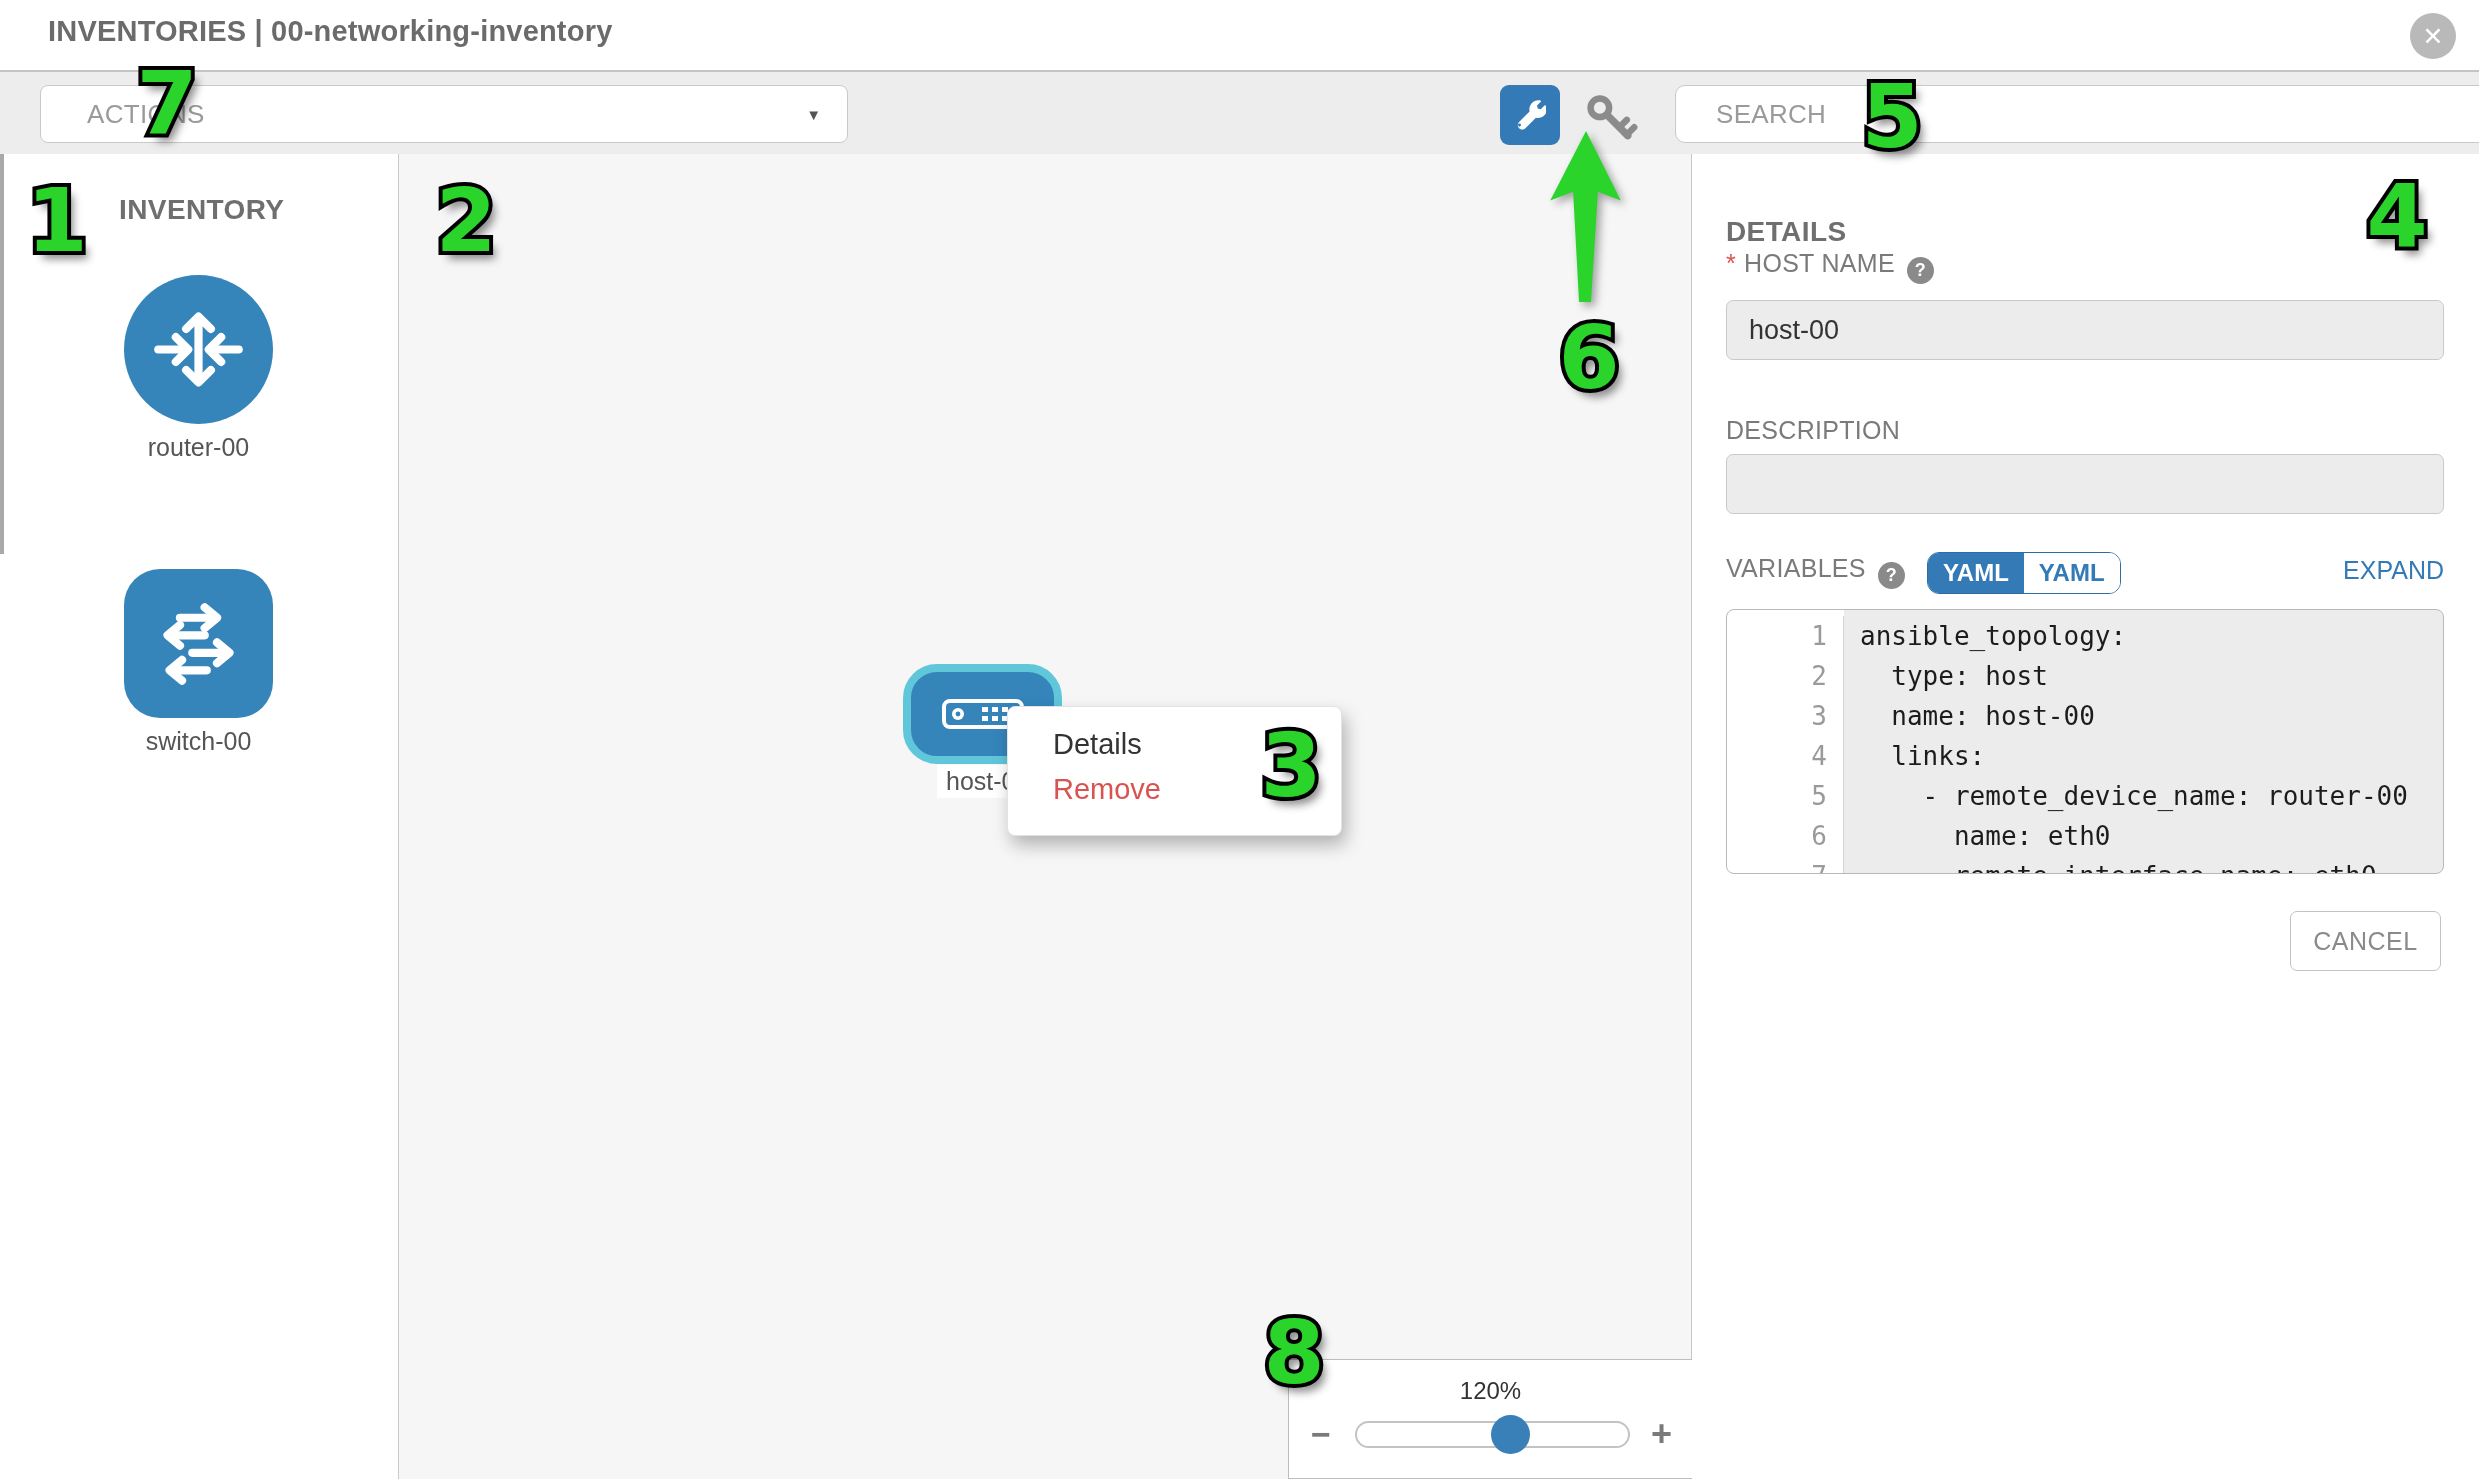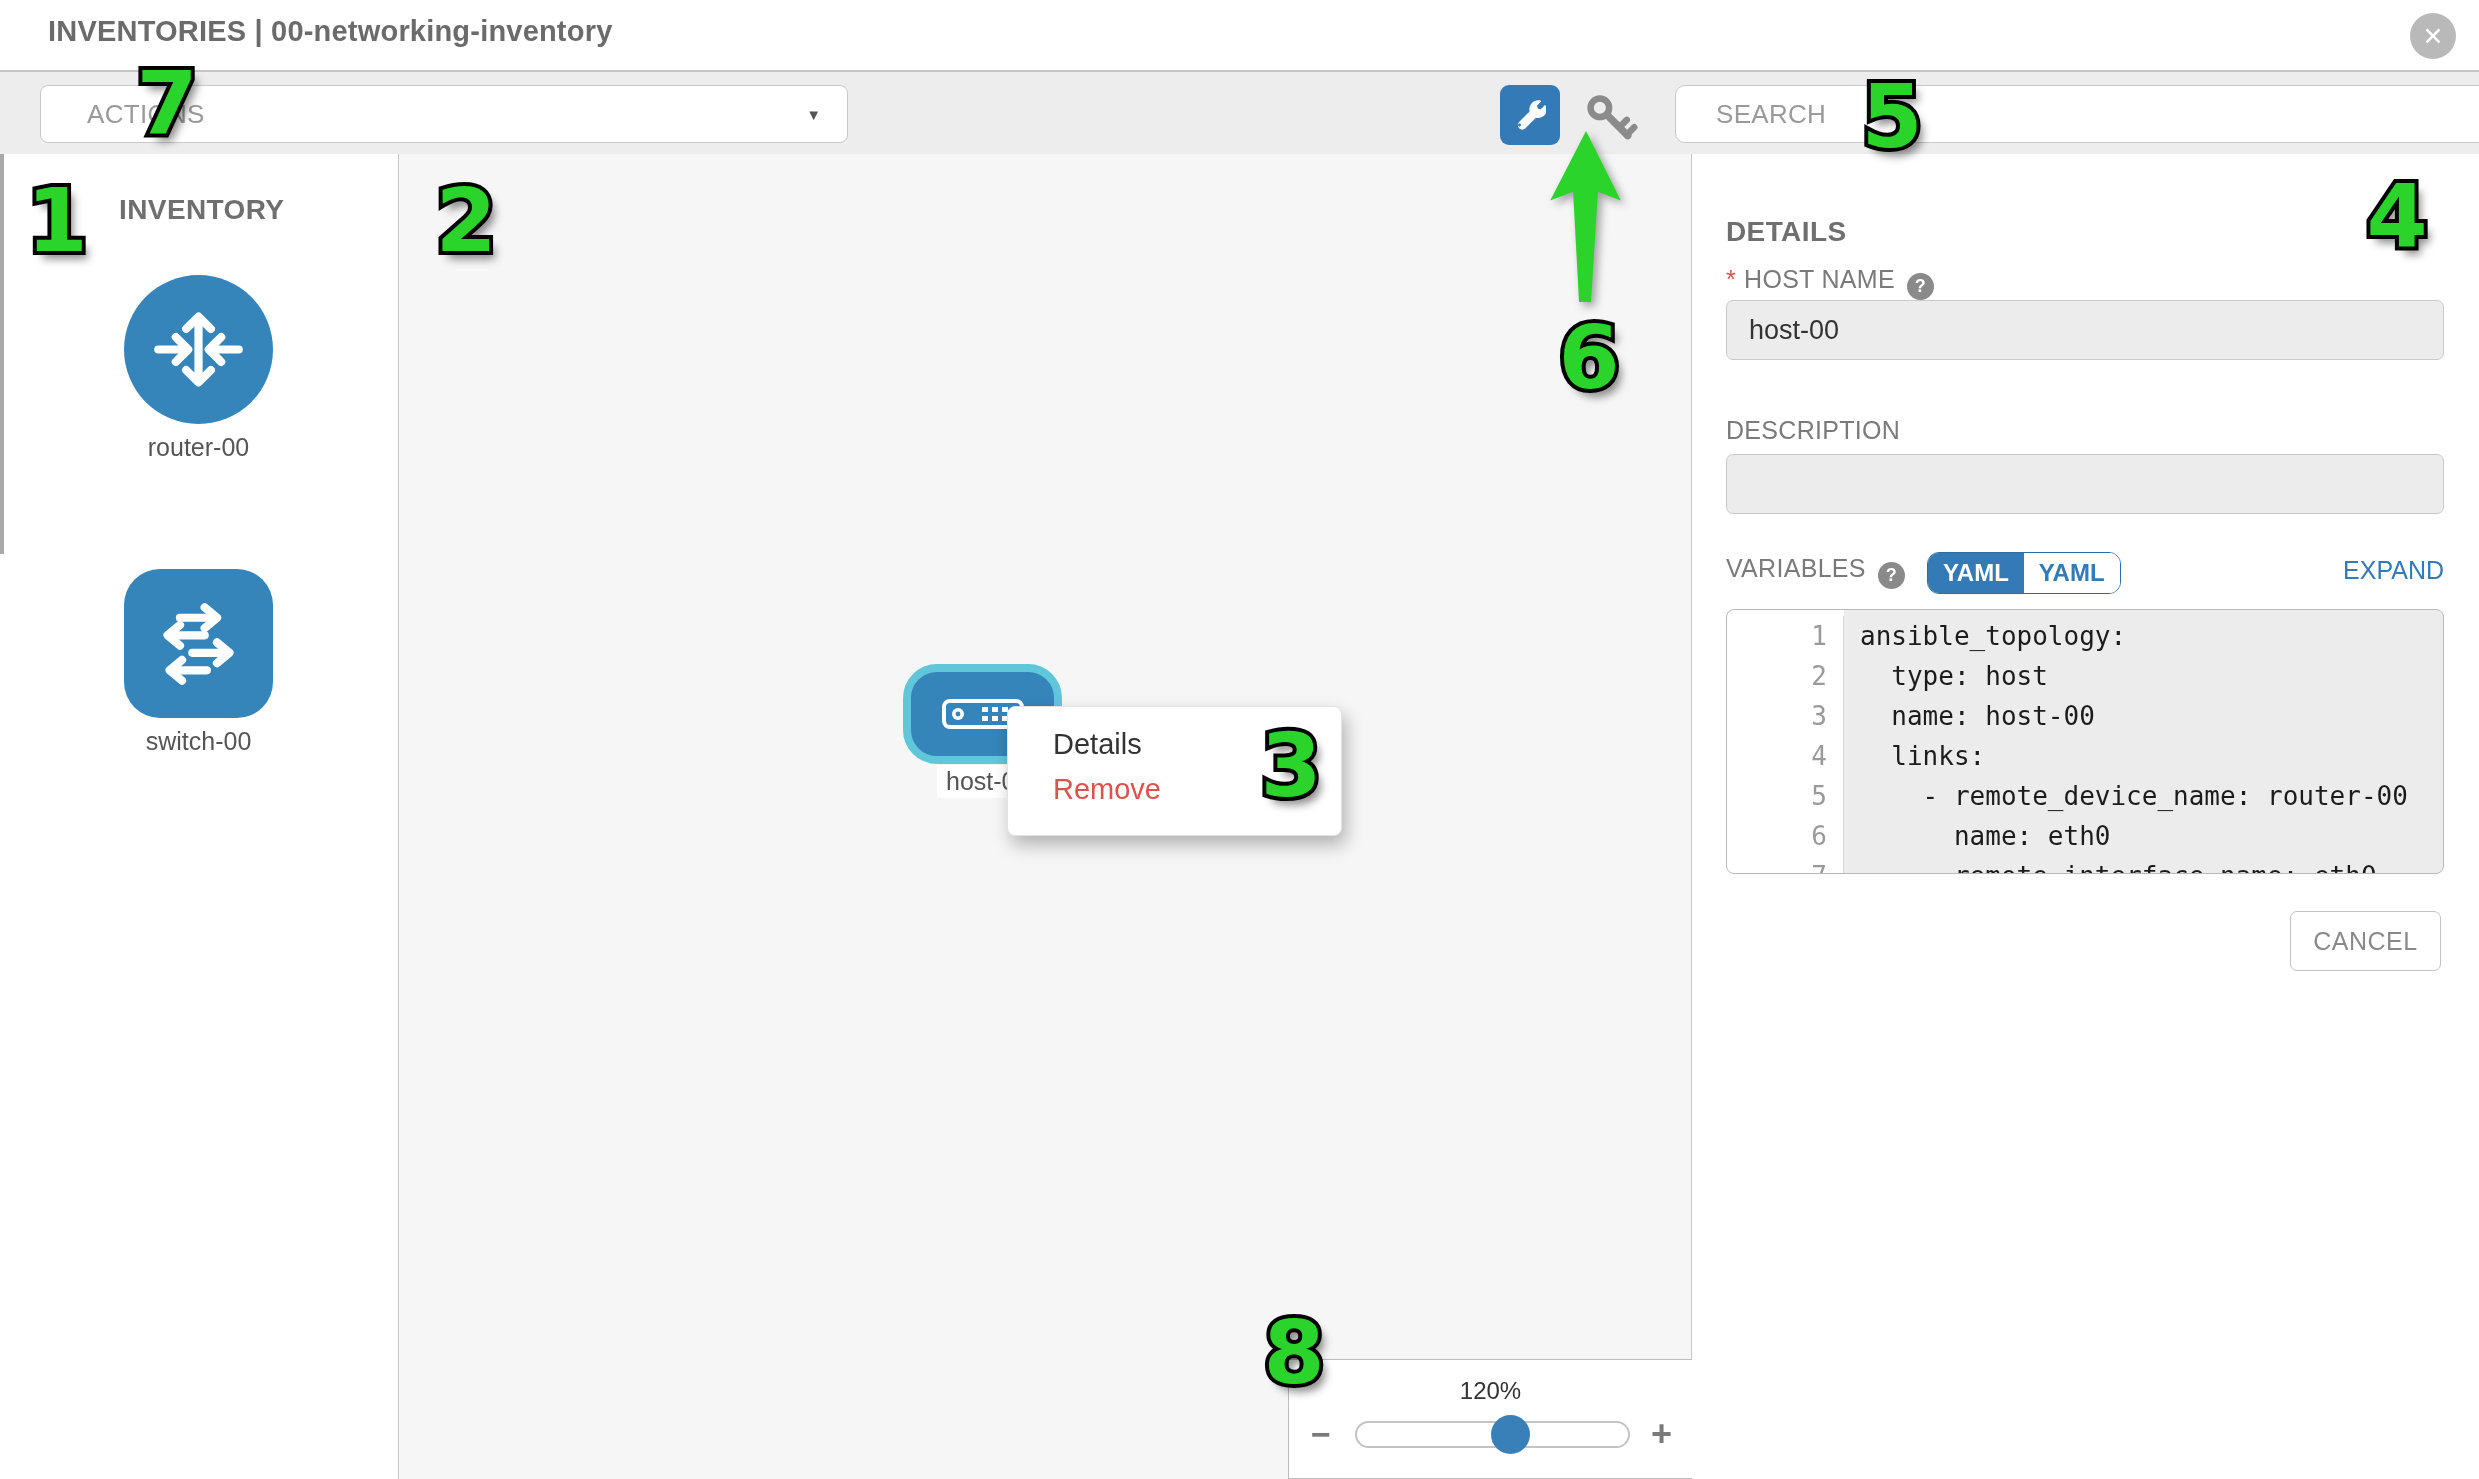--- a/index.html
+++ b/index.html
@@ -49,21 +49,21 @@
   .zoom-plus  { position:absolute; right:20px; top:-1px; font-size:36px; color:#7a7a7a; font-weight:bold; cursor:pointer; }
   .zoom-track { position:absolute; left:66px; top:7px; width:275px; height:27px; border:2px solid #c3c3c3; border-radius:14px; background:#fff; cursor:pointer; }
   .zoom-thumb { position:absolute; top:-8px; width:39px; height:39px; margin-left:-20px; border-radius:50%; background:#3a80b8; cursor:grab; }
 
   
   .panel { position:absolute; left:1692px; top:154px; width:787px; height:1325px; background:#fff; }
   .panel-title { position:absolute; left:34px; top:62px; font-size:28px; font-weight:bold; color:#6f6f6f; letter-spacing:0.4px; }
   .field-label { position:absolute; left:34px; font-size:25px; color:#7a7a7a; letter-spacing:0.3px; }
   .req { color:#d9534f; margin-right:8px; }
   .help-icon { display:inline-block; width:27px; height:27px; border-radius:50%; background:#8a8a8a; color:#fff; font-size:18px; font-weight:bold; text-align:center; line-height:27px; margin-left:12px; vertical-align:-4px; cursor:pointer; }
-  #hostname-label { top:111px; }
+  #hostname-label { top:95px; }
   #desc-label { top:262px; }
   .input { position:absolute; left:34px; width:718px; height:60px; background:#ececec; border:1px solid #c9c9c9; border-radius:7px; font-size:27px; color:#333; padding-left:22px; display:flex; align-items:center; }
   #hostname-input { top:146px; }
   #desc-input { top:300px; }
 
   .vars-row { position:absolute; left:34px; top:400px; width:718px; height:44px; }
   .vars-label { font-size:25px; color:#7a7a7a; letter-spacing:0.3px; }
   .toggle-group { position:absolute; left:201px; top:-2px; display:inline-flex; border:1px solid #2e6da4; border-radius:12px; overflow:hidden; }
   .toggle-btn { font-size:24px; font-weight:bold; padding:6px 15px; cursor:pointer; }
   .toggle-btn.active { background:#337ab7; color:#fff; }

